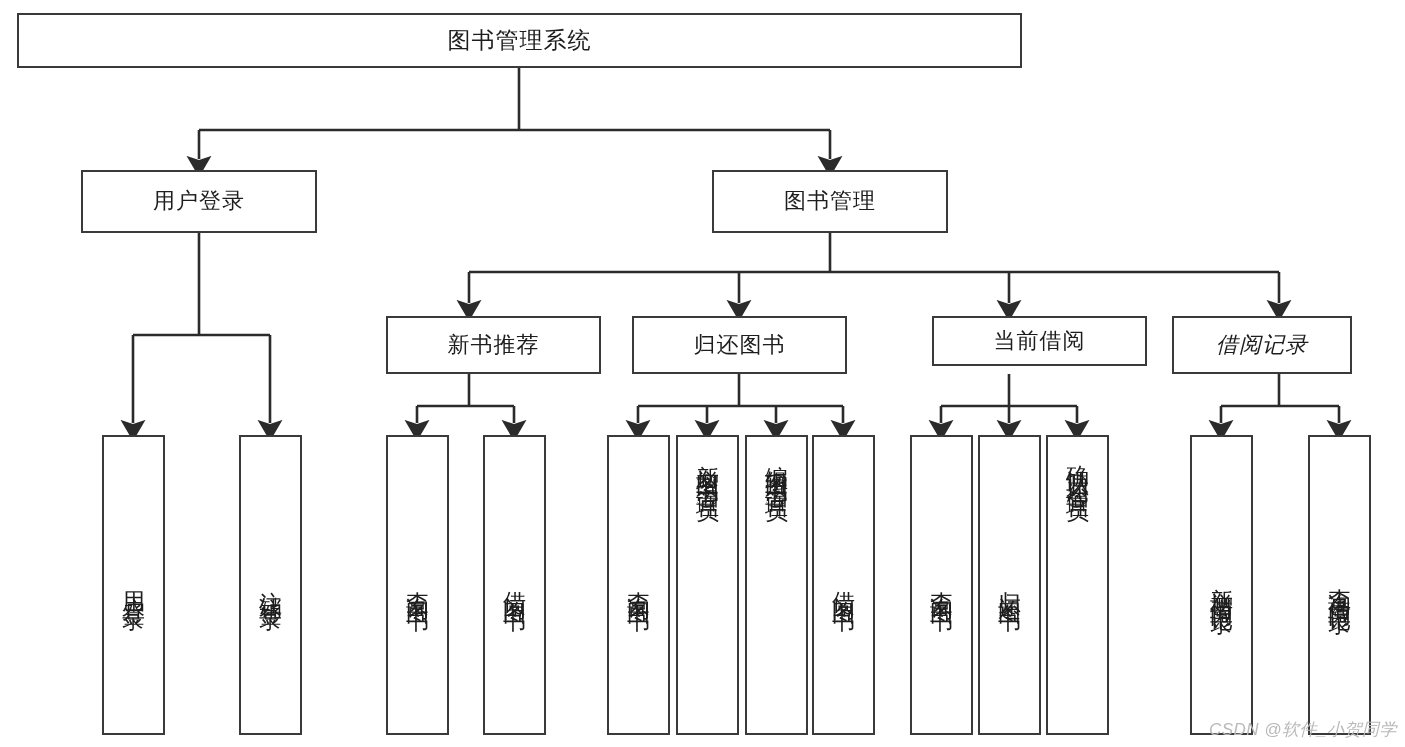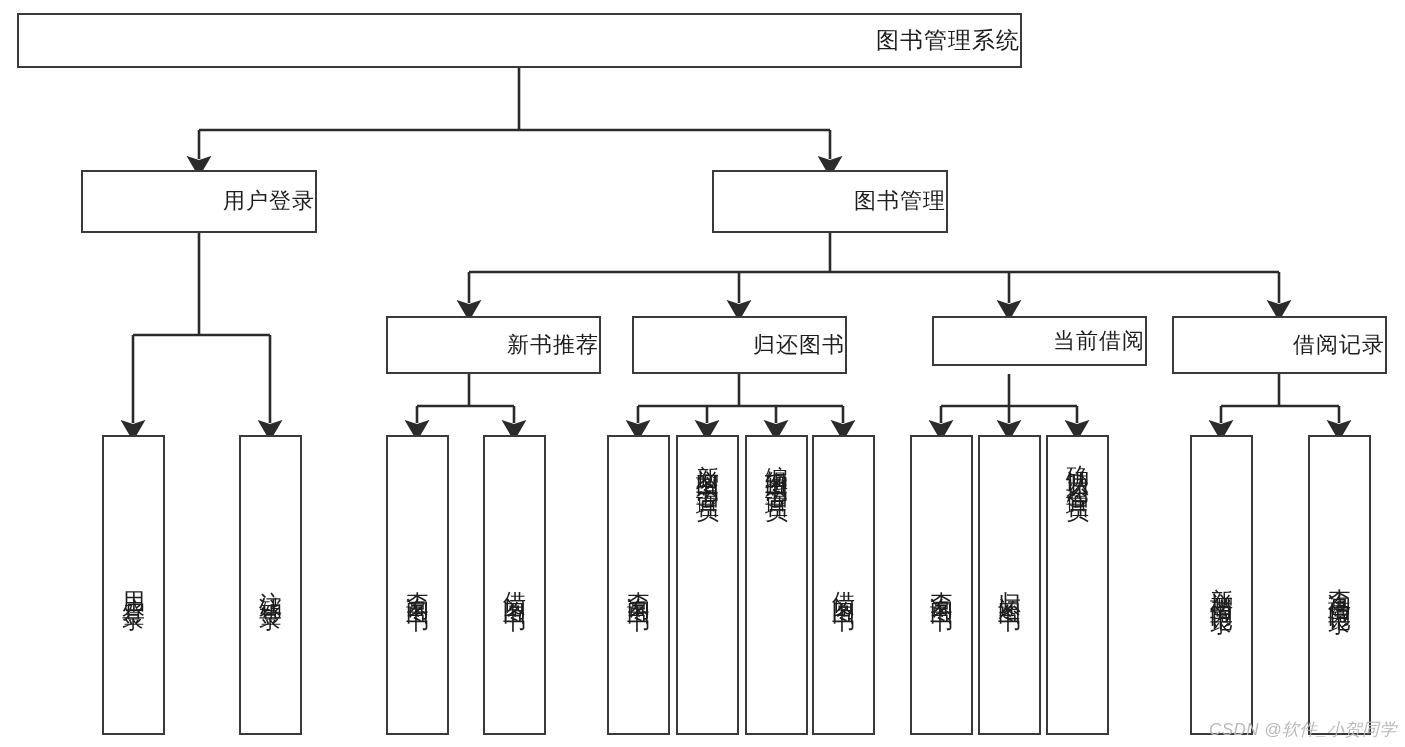--- a/index.html
+++ b/index.html
@@ -26,21 +26,20 @@
     display:flex;
     align-items:center;
     justify-content:center;
     color:#1d1d1d;
     z-index:2;
   }
   .node.h{
     font-size:22px;
     letter-spacing:1px;
     line-height:1.2;
-    justify-content:flex-end;
   }
   .node.root{
     font-size:23px;
   }
   .node.v{
     font-size:23px;
     align-items:center;
     justify-content:center;
     padding:6px 0;
   }
@@ -139,21 +138,21 @@
 
   <div class="node h" style="left:362px;top:316px;width:215px;height:58px;margin-left:24px;">
     <span>新书推荐</span>
   </div>
   <div class="node h" style="left:632px;top:316px;width:215px;height:58px;">
     <span>归还图书</span>
   </div>
   <div class="node h" style="left:932px;top:316px;width:215px;height:50px;">
     <span>当前借阅</span>
   </div>
-  <div class="node h" style="left:1172px;top:316px;width:215px;height:58px;">
+  <div class="node h" style="left:1172px;top:316px;width:180px;height:58px;font-style:italic;">
     <span>借阅记录</span>
   </div>
 
   <div class="node v" style="left:102px;top:435px;width:63px;height:300px;">
     <span class="vtext">用户登录</span>
   </div>
   <div class="node v" style="left:239px;top:435px;width:63px;height:300px;">
     <span class="vtext">注销登录</span>
   </div>
 

